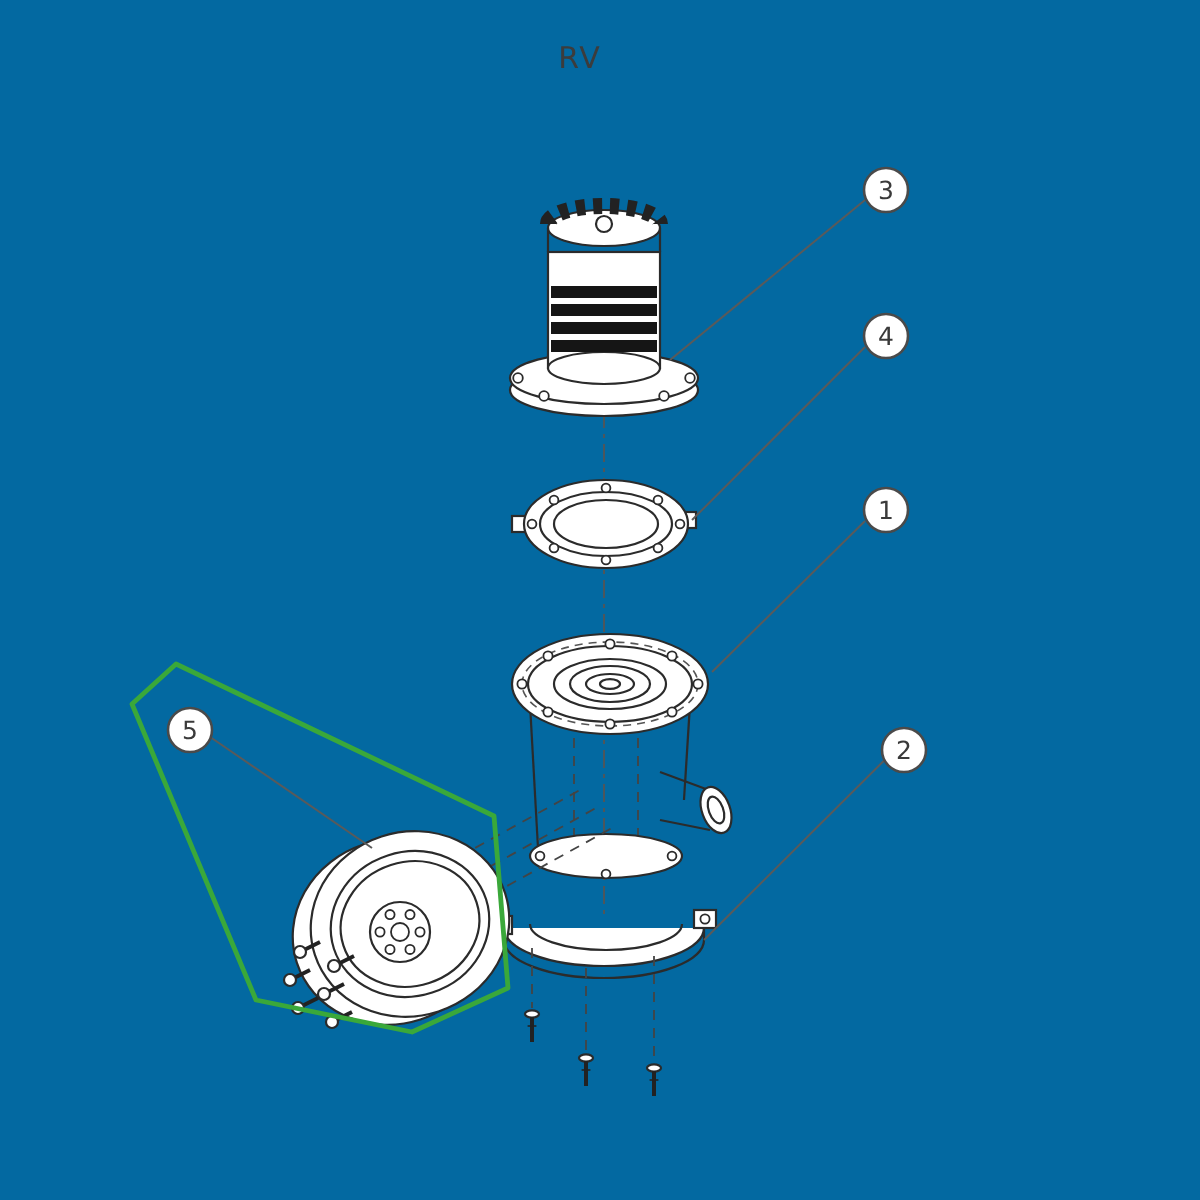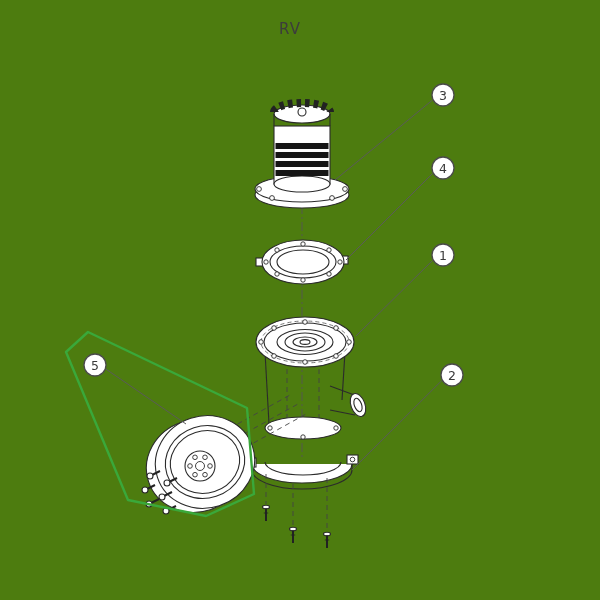--- a/index.html
+++ b/index.html
@@ -1,17 +1,17 @@
 <!DOCTYPE html>
 <html><head>
 <meta charset="utf-8">
 <style>
   html,body{margin:0;padding:0;background:#ffffff;}
   .stage{
-    position:relative;width:600px;height:600px;background:#4d7c0f;
+    position:relative;width:600px;height:600px;background:#0369a1;
     font-family:"DejaVu Sans","Liberation Sans",sans-serif;overflow:hidden;
   }
   svg{position:absolute;left:0;top:0;}
   .ln{stroke:#2b2b2b;stroke-width:1.1;fill:none;}
   .fw{fill:#ffffff;stroke:#2b2b2b;stroke-width:1.1;}
   .thin{stroke:#555;stroke-width:0.8;fill:none;}
   .dash{stroke:#444;stroke-width:0.9;fill:none;stroke-dasharray:5 4;}
   .cdash{stroke:#555;stroke-width:0.9;fill:none;stroke-dasharray:9 3 2 3;}
   .hole{fill:#ffffff;stroke:#2b2b2b;stroke-width:0.9;}
   .dark{fill:#151515;}

